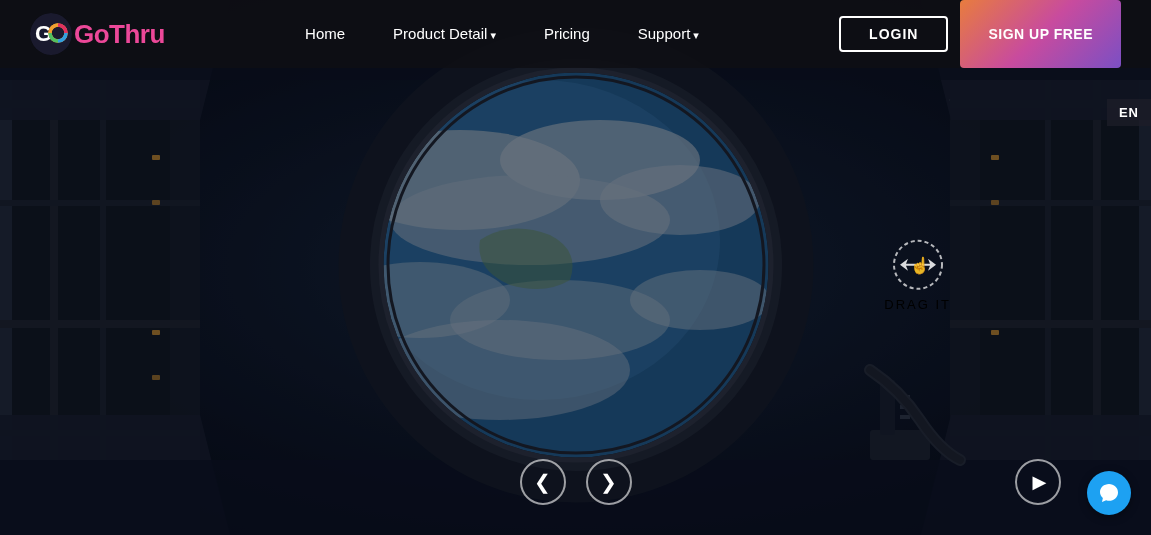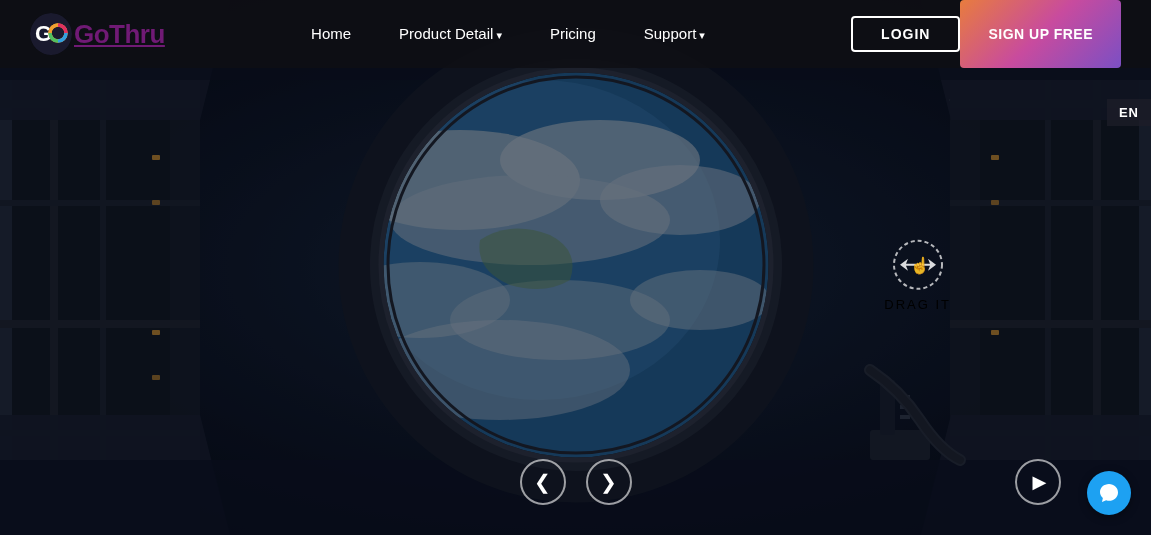--- a/index.html
+++ b/index.html
@@ -41,21 +41,21 @@
       flex-shrink: 0;
     }
 
     .logo-text {
       font-size: 26px;
       font-weight: 700;
       color: #fff;
       letter-spacing: -0.5px;
     }
 
-    .logo-text span.go { color: #701a75; text-decoration: underline; }
+    .logo-text span.go { color: #ec4899; }
 
     .nav-links {
       display: flex;
       align-items: center;
       gap: 48px;
       list-style: none;
     }
 
     .nav-links li a {
       color: #fff;
@@ -66,20 +66,21 @@
     }
 
     .nav-links li a.with-arrow::after {
       content: ' ▾';
       font-size: 11px;
     }
 
     .nav-actions {
       display: flex;
       align-items: center;
+      gap: 12px;
     }
 
     .btn-login {
       border: 2px solid #fff;
       background: transparent;
       color: #fff;
       padding: 8px 28px;
       font-size: 14px;
       font-weight: 700;
       letter-spacing: 1px;

